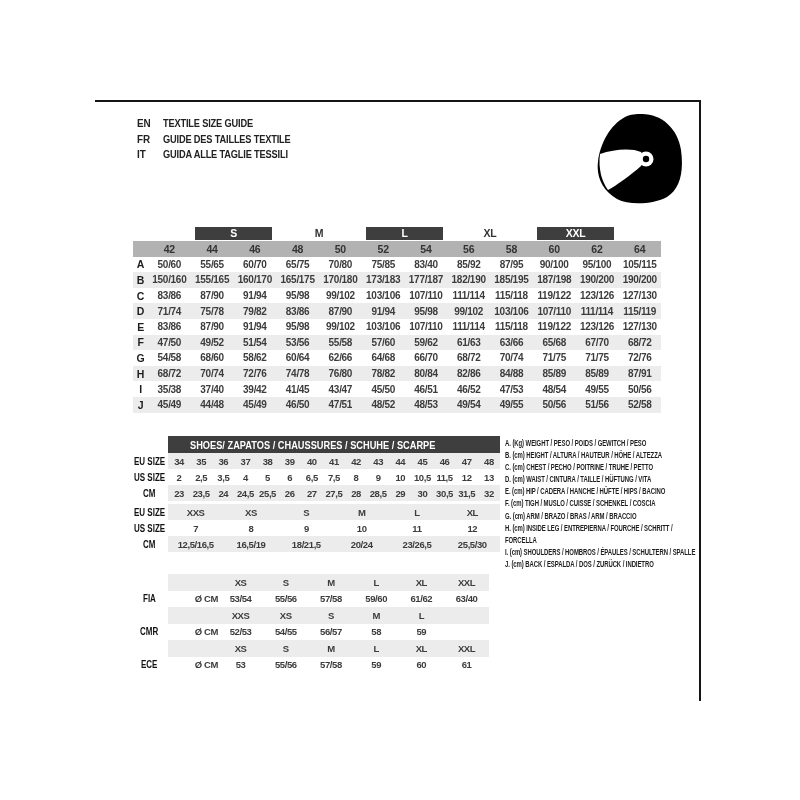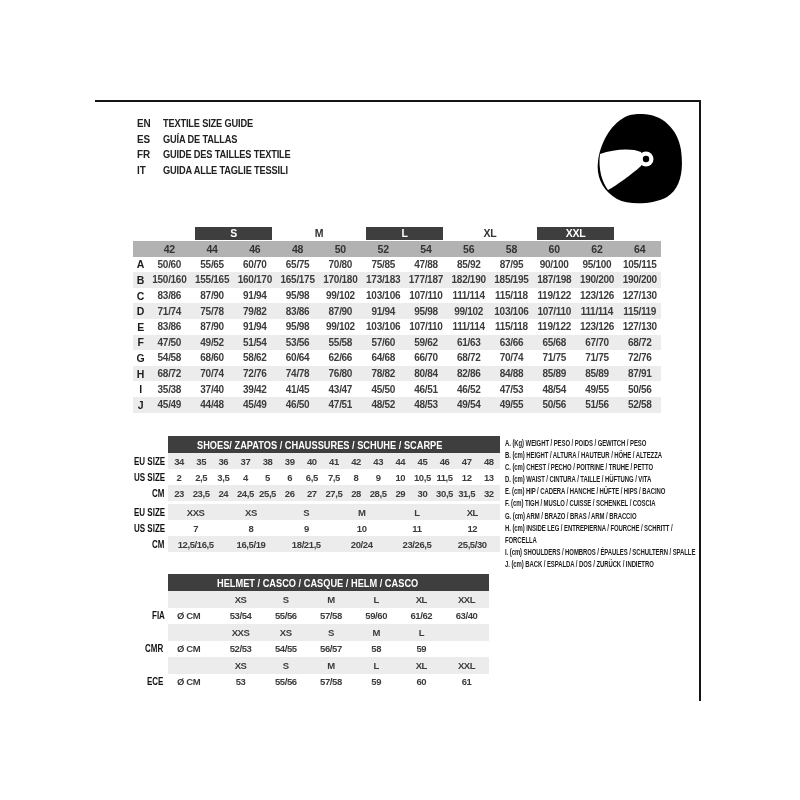--- a/index.html
+++ b/index.html
@@ -35,41 +35,40 @@
 
   .sub-table { position:absolute; }
   .shoes-table  { left:134px; top:436px; width:366px; }
   .gloves-table { left:134px; top:504px; width:366px; }
   .helmet-table { left:134px; top:574px; width:355px; }
   .sub-table tr { height:16px; }
   .helmet-table tr { height:16.5px; }
   .sub-table tr.hdr { height:17px; }
   .sub-table td { font-size:9.5px; letter-spacing:-0.4px; }
 
-  td.darkbar { background:var(--dark); color:#fff; text-align:center; padding-left:5px; letter-spacing:0; }
+  td.darkbar { background:var(--dark); color:#fff; text-align:left; padding-left:22px; letter-spacing:0; }
   td.darkbar span { display:inline-block; transform:scaleX(.88); transform-origin:left center;
                     font-size:10.5px; white-space:nowrap; }
-  td.lbl { background:#fff; text-align:right; color:#111; overflow:visible; letter-spacing:0; }
+  td.lbl { background:#fff; text-align:center; color:#111; overflow:visible; letter-spacing:0; }
   td.lbl span { display:inline-block; transform:scaleX(.8); transform-origin:left center; font-size:10px; }
-  td.unit { text-align:left; padding-left:9px; }
+  td.unit { text-align:right; padding-left:9px; }
 
   .legend { position:absolute; left:505px; top:437px; width:200px; }
   .legend-inner { width:280px; transform:scaleX(.7); transform-origin:left top; }
   .legend-item { font-size:8.5px; font-weight:bold; line-height:12.1px; color:#1d1d1d; letter-spacing:-0.1px; }
 </style>
 </head>
 <body>
 
 <div class="page" style="--dark: #3e3e3e; --band: #b2b2b2; --stripe: #ececec;">
   <div class="rule-top"></div>
   <div class="rule-right"></div>
 
   <div class="language-list">
       <div class="lang-row"><span class="lang-code">EN</span><span class="lang-text">TEXTILE SIZE GUIDE</span></div>
-      <div class="lang-row"><span class="lang-code">ES</span><span class="lang-text">GUÍA DE TALLAS</span></div>
       <div class="lang-row"><span class="lang-code">FR</span><span class="lang-text">GUIDE DES TAILLES TEXTILE</span></div>
       <div class="lang-row"><span class="lang-code">IT</span><span class="lang-text">GUIDA ALLE TAGLIE TESSILI</span></div>
     </div>
 
   <div class="helmet-icon">
     <svg width="96" height="92" viewBox="0 0 96 92" xmlns="http://www.w3.org/2000/svg">
       <path d="M54 2 C74 2 90 17 93 38 C96 60 92 77 79 85 C66 92 42 94 29 87 C15 79 8 65 10 50 C12 32 22 13 37 5 C43 2 48 2 54 2 Z" fill="#000"></path>
       <path d="M12 42 C26 37 44 36 53 40 L57 47 L53 54 C43 63 29 73 20 78 C14 70 10 57 12 42 Z" fill="#fff"></path>
       <circle cx="58" cy="47" r="7.5" fill="#fff"></circle>
       <circle cx="58" cy="47" r="3.2" fill="#000"></circle>
@@ -128,21 +127,21 @@
           <td>64</td>
         </tr>
         <tr class="">
           <td class="letter">A</td>
           <td>50/60</td>
           <td>55/65</td>
           <td>60/70</td>
           <td>65/75</td>
           <td>70/80</td>
           <td>75/85</td>
-          <td>47/88</td>
+          <td>83/40</td>
           <td>85/92</td>
           <td>87/95</td>
           <td>90/100</td>
           <td>95/100</td>
           <td>105/115</td>
         </tr>
         <tr class="stripe">
           <td class="letter">B</td>
           <td>150/160</td>
           <td>155/165</td>
@@ -405,24 +404,20 @@
         <col style="width:34px">
         <col style="width:50px">
         <col style="width:45.2px">
         <col style="width:45.2px">
         <col style="width:45.2px">
         <col style="width:45.2px">
         <col style="width:45.2px">
         <col style="width:45.2px">
       </colgroup>
       <tbody>
-        <tr class="hdr">
-          <td class="lbl"></td>
-          <td class="darkbar" colspan="7"><span>HELMET / CASCO / CASQUE / HELM / CASCO</span></td>
-        </tr>
         <tr class="stripe">
           <td class="lbl"></td>
           <td></td>
           <td>XS</td>
           <td>S</td>
           <td>M</td>
           <td>L</td>
           <td>XL</td>
           <td>XXL</td>
         </tr>

